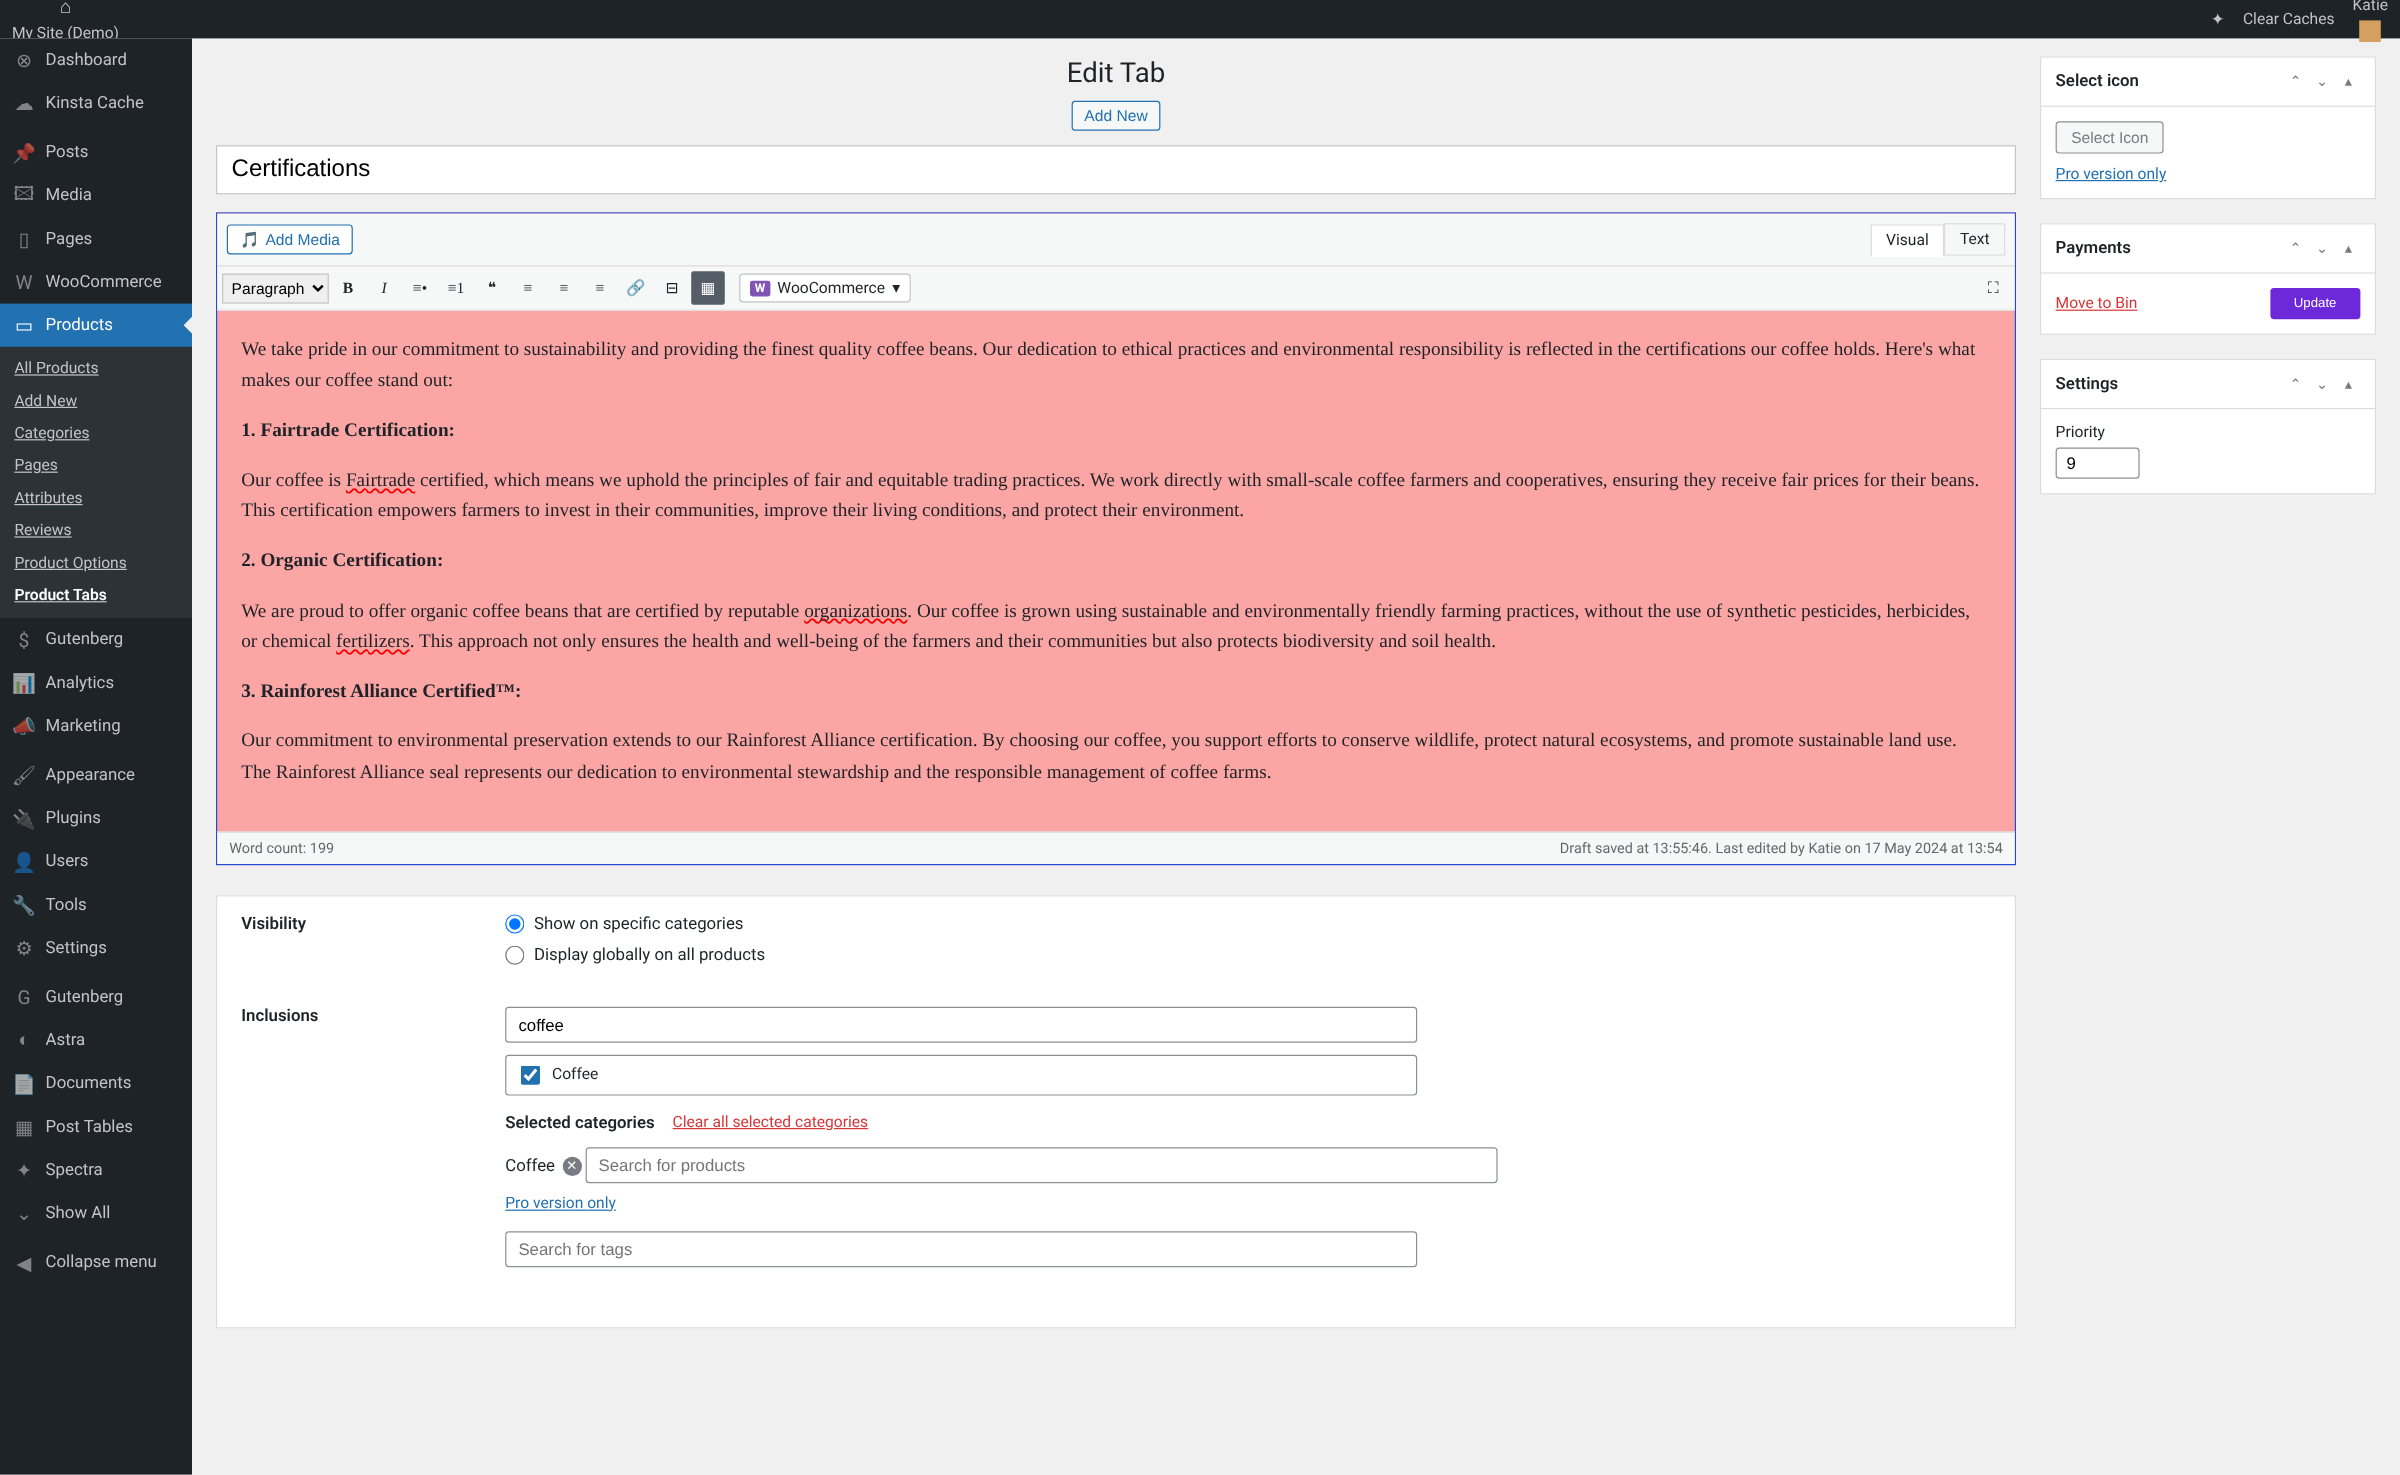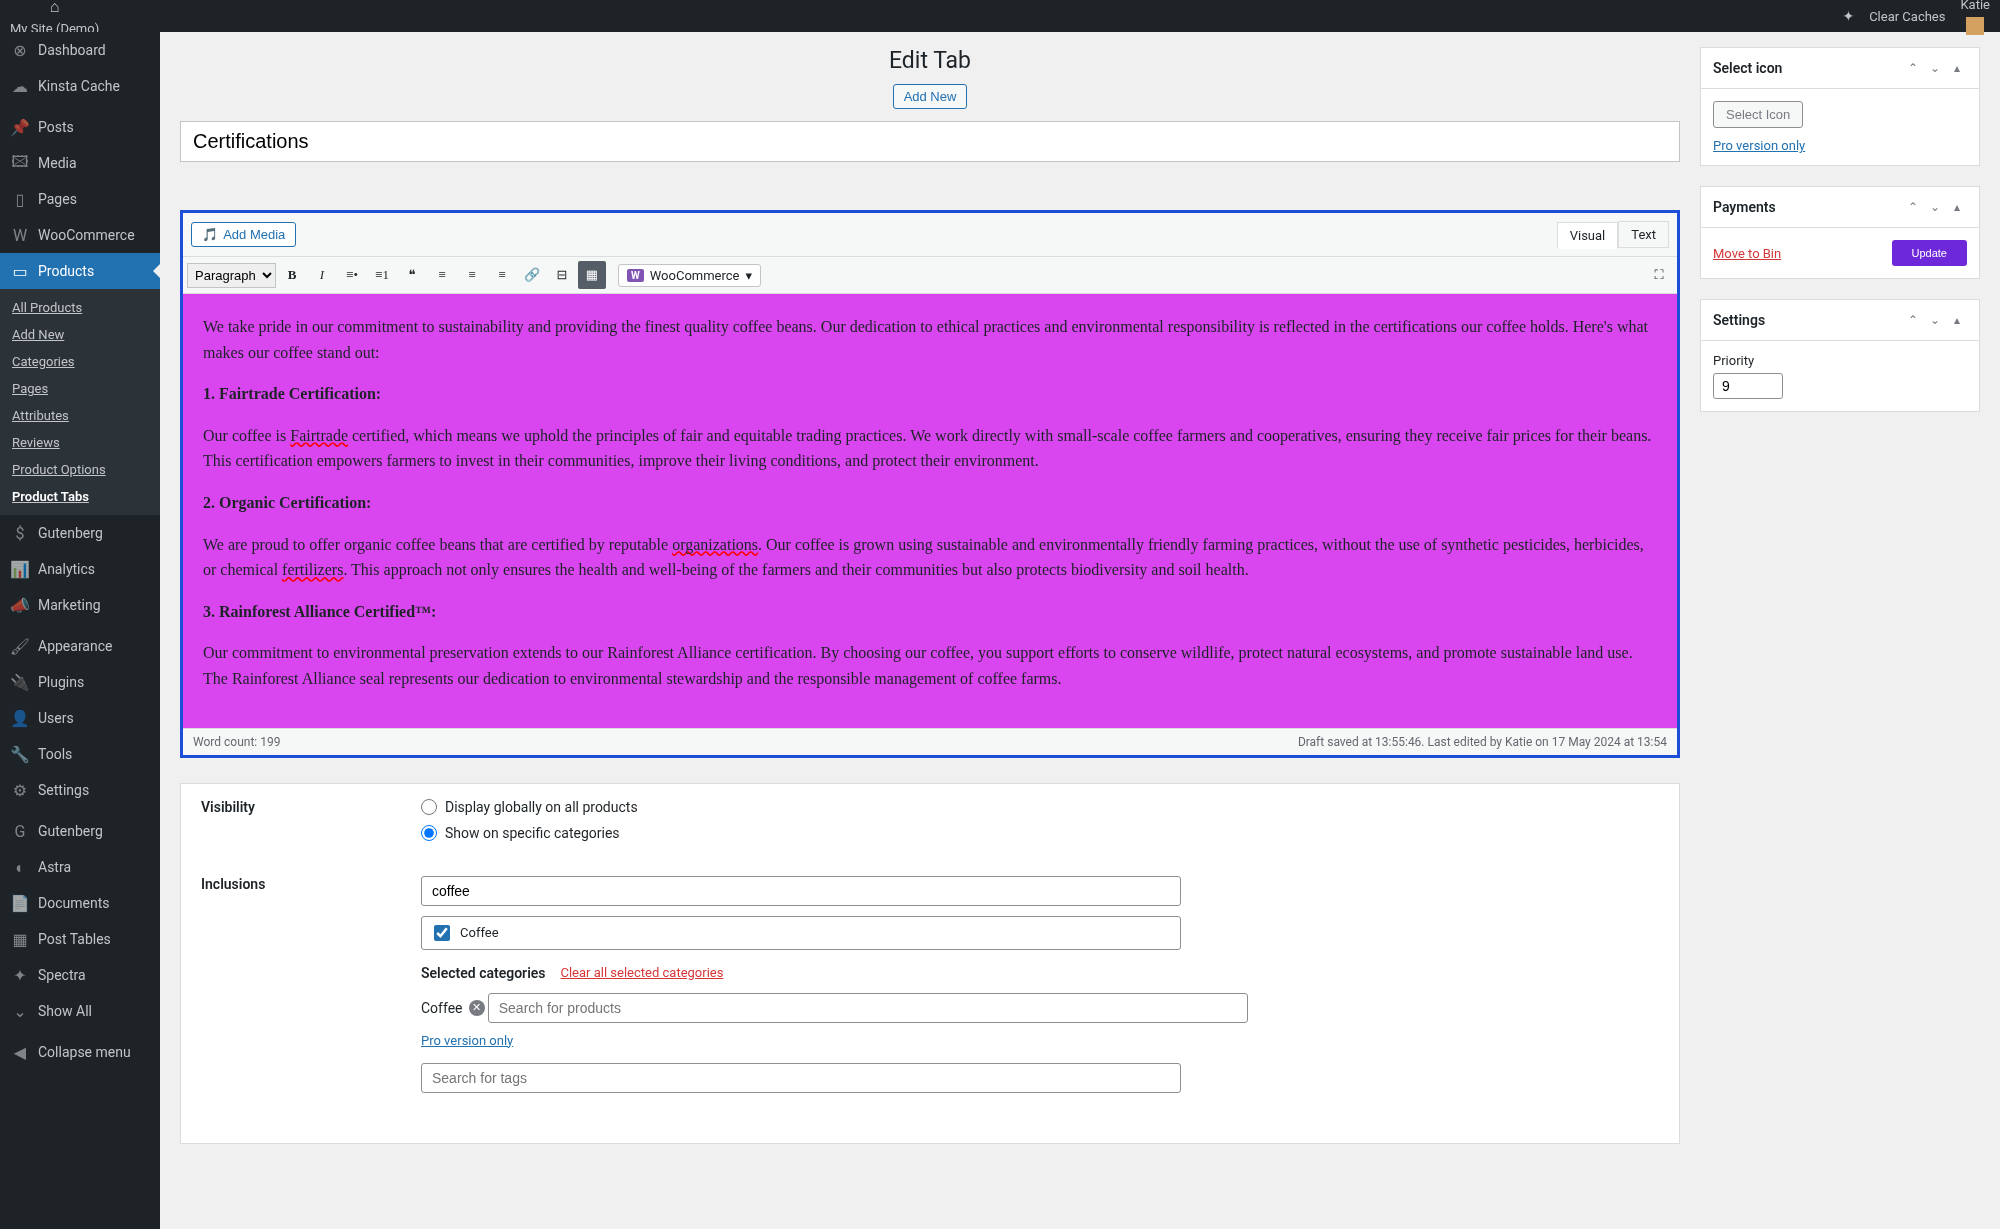--- a/index.html
+++ b/index.html
@@ -33,21 +33,21 @@
 .main { flex: 1; padding: 15px 20px; display:flex; gap:20px; align-items:flex-start; }
 .content-col { flex: 1; min-width:0; }
 .side-col { width: 280px; flex-shrink:0; }
 
 .page-heading { display:flex; align-items:center; gap:10px; margin-bottom:12px;flex-direction:column; }
 .page-heading h1 { font-size: 23px; font-weight: 400; color: #1d2327; }
 .btn-secondary { border: 1px solid #2271b1; color: #2271b1; background: #f6f7f7; padding: 4px 10px; border-radius: 3px; font-size: 13px; cursor:pointer; }
 
 .title-input { width:100%; padding: 8px 12px; font-size: 20px; border: 1px solid #c3c4c7; background:#fff; margin-bottom: 15px; }
 
-.editor-box { background:#d946ef; border:3px solid #1d4ed8;margin-top:33px; }
+.editor-box { background:#fca5a5; border:1px solid #1d4ed8; }
 .editor-top { display:flex; justify-content:space-between; align-items:center; padding: 8px; border-bottom: 1px solid #dcdcde; background:#f6f7f7; }
 .add-media-btn { display:inline-flex; align-items:center; gap:5px; border:1px solid #2271b1; color:#2271b1; background:#fff; padding:4px 10px; border-radius:3px; font-size:13px; cursor:pointer; }
 .add-media-btn .icon::before { content:"🎵"; font-size:13px; }
 .editor-tabs { display:flex; }
 .editor-tabs .tab { padding: 5px 12px; border:1px solid #dcdcde; background:#f6f7f7; font-size:13px; cursor:pointer; }
 .editor-tabs .tab.active { background:#fff; border-bottom-color:#fff; position:relative; top:1px; }
 
 .toolbar { display:flex; align-items:center; gap:2px; padding: 4px; border-bottom: 1px solid #dcdcde; background:#f6f7f7; flex-wrap:wrap; }
 .toolbar select { padding: 3px; font-size:13px; border:1px solid #c3c4c7; }
 .tb-btn { width:28px; height:28px; display:inline-flex; align-items:center; justify-content:center; cursor:pointer; border-radius:2px; font-family: serif; }
@@ -277,26 +277,26 @@
           <span>Word count: 199</span>
           <span>Draft saved at 13:55:46. Last edited by Katie on 17 May 2024 at 13:54</span>
         </div>
       </div>
 
       <div class="panel">
         <div class="panel-row">
           <div class="panel-label">Visibility</div>
           <div class="panel-content">
             <label class="radio-opt">
+                <input type="radio" name="vis" checked="" style="">
+                <span>Show on specific categories</span>
+              </label>
+            <label class="radio-opt">
                 <input type="radio" name="vis" style="">
                 <span>Display globally on all products</span>
-              </label>
-            <label class="radio-opt">
-                <input type="radio" name="vis" checked="" style="">
-                <span>Show on specific categories</span>
               </label>
           </div>
         </div>
 
         <div class="panel-row">
           <div class="panel-label">Inclusions</div>
           <div class="panel-content">
             <input type="text" class="text-input" value="coffee" style="">
             <div class="check-box">
                 <input type="checkbox" checked="" style="">

